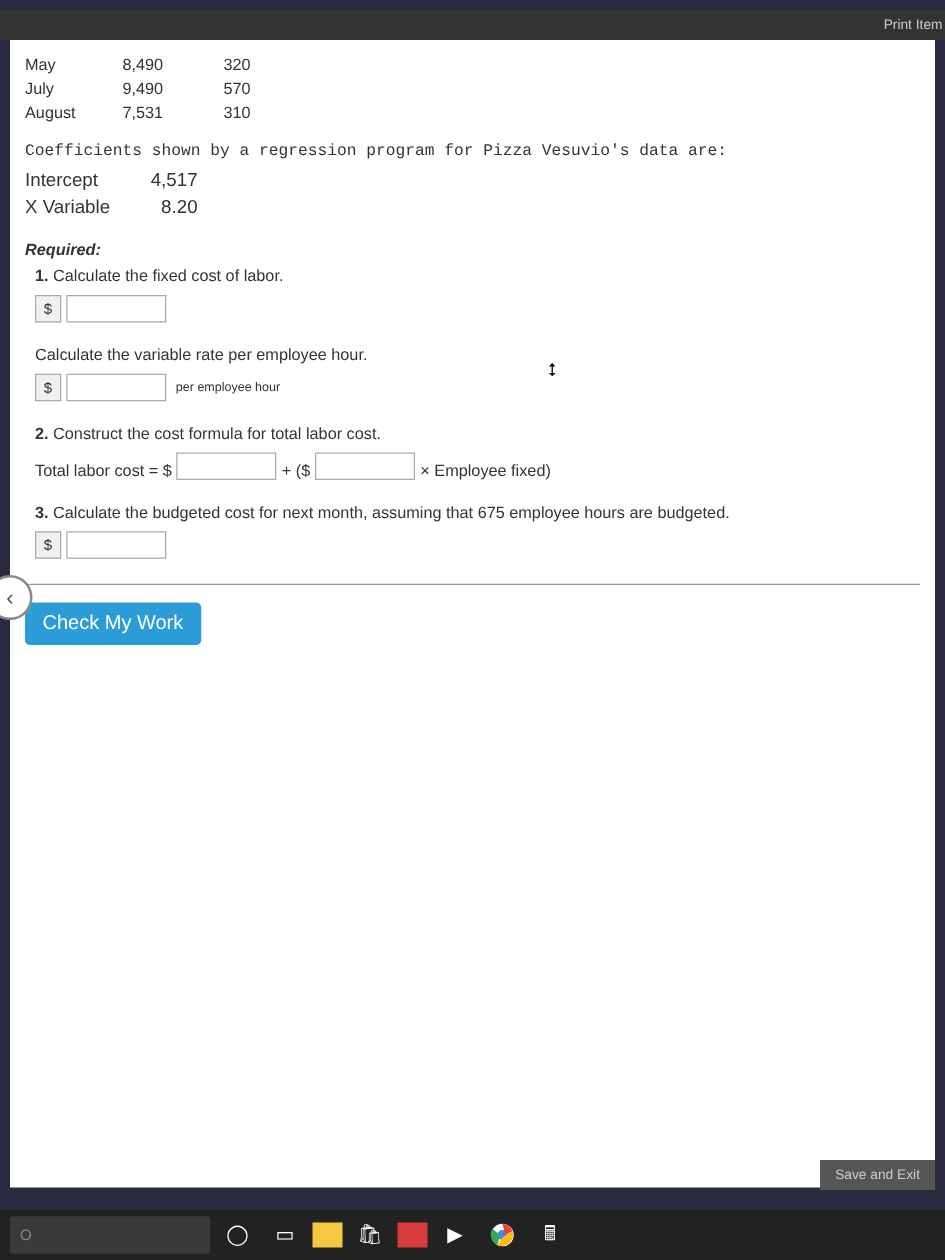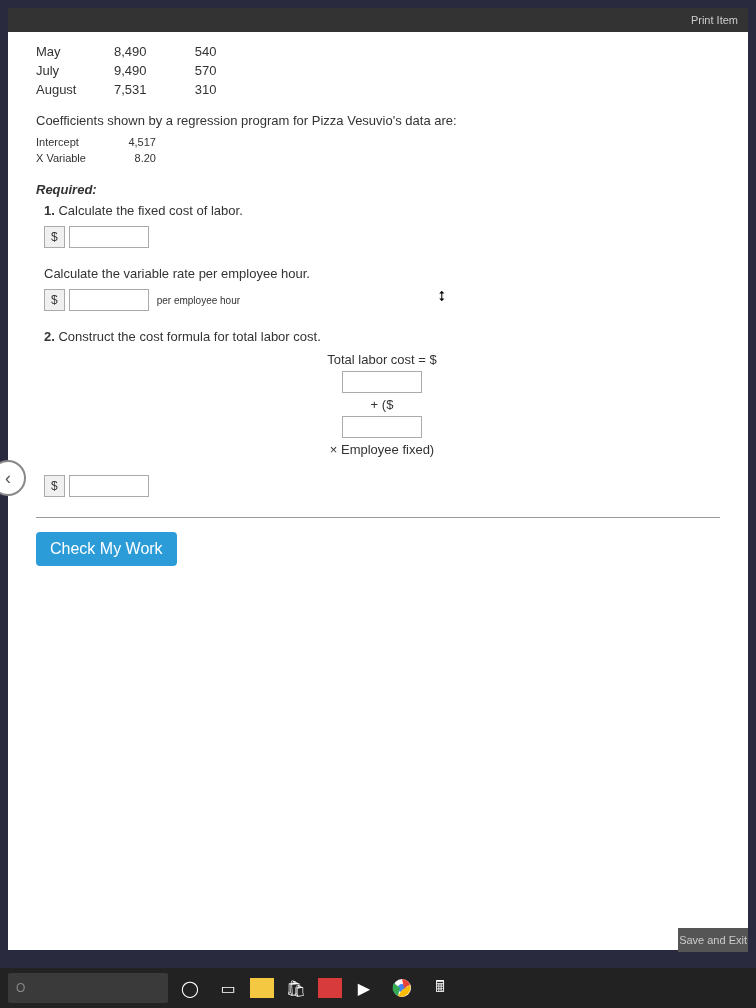--- a/index.html
+++ b/index.html
@@ -14,21 +14,21 @@
     .outer-frame {
       width: 100%;
       height: 100%;
       background: #2a2a3e;
       padding: 8px;
     }
     .content-panel {
       background: #fff;
       width: 100%;
       height: calc(100% - 50px);
-      padding: 20px 28px;
+      padding: 20px 12px;
       font-size: 13px;
       color: #333;
       position: relative;
     }
     .top-bar {
       height: 24px;
       background: #333;
       margin: -20px -28px 10px -28px;
       display: flex;
       justify-content: flex-end;
@@ -42,28 +42,28 @@
       margin-bottom: 14px;
     }
     .data-table td {
       padding: 2px 30px 2px 0;
       font-size: 13px;
     }
     .data-table td:nth-child(2), .data-table td:nth-child(3) {
       text-align: right;
       min-width: 70px;
     }
-    .coef-text { margin-bottom: 6px; }
+    .coef-text { margin-bottom: 6px; font-family: Liberation Mono, monospace; }
     .coef-table {
       border-collapse: collapse;
       margin-bottom: 16px;
     }
     .coef-table td {
       padding: 2px 30px 2px 0;
-      font-size: 11px;
+      font-size: 15px;
     }
     .coef-table td:nth-child(2) { text-align: right; min-width: 70px; }
     .required {
       font-weight: bold;
       margin-bottom: 6px;
       font-style: italic;
     }
     .instruction { margin-bottom: 14px; }
     .question {
       margin-bottom: 8px;
@@ -89,24 +89,23 @@
       width: 80px;
       height: 22px;
       padding: 2px 4px;
       font-size: 12px;
     }
     .suffix-text { font-size: 10px; margin-left: 4px; }
     .formula-row {
       margin-left: 8px;
       margin-bottom: 18px;
       display: flex;
-      align-items: center;
+      align-items: flex-end;
       gap: 4px;
       font-size: 13px;
-      flex-direction: column;
     }
     .prev-btn {
       position: absolute;
       left: -18px;
       top: 48%;
       width: 36px;
       height: 36px;
       border-radius: 50%;
       background: #fff;
       border: 2px solid #888;
@@ -131,21 +130,21 @@
       font-size: 16px;
       cursor: pointer;
     }
     .save-exit-btn {
       position: absolute;
       right: 8px;
       bottom: 56px;
       background: #555;
       color: #ccc;
       border: none;
-      padding: 6px 1px;
+      padding: 6px 12px;
       font-size: 11px;
       cursor: pointer;
     }
     .taskbar {
       position: absolute;
       bottom: 0;
       left: 0;
       right: 0;
       height: 40px;
       background: #222;
@@ -189,21 +188,21 @@
   <div class="content-panel">
     <div class="top-bar">
       <span>Print Item</span>
     </div>
 
     <table class="data-table">
       <tbody>
           <tr>
         <td>May</td>
         <td>8,490</td>
-        <td>540</td>
+        <td>320</td>
       </tr>
       <tr>
         <td>July</td>
         <td>9,490</td>
         <td>570</td>
       </tr>
       <tr>
         <td>August</td>
         <td>7,531</td>
         <td>310</td>
@@ -251,20 +250,24 @@
       <span>Construct the cost formula for total labor cost.</span>
     </p>
     <div class="formula-row">
       <span>Total labor cost = $</span>
       <input class="answer-input" style="">
       <span> + ($</span>
       <input class="answer-input" style="">
       <span> × Employee fixed)</span>
     </div>
 
+    <p class="question">
+      <strong>3.</strong>
+      <span>Calculate the budgeted cost for next month, assuming that 675 employee hours are budgeted.</span>
+    </p>
     <div class="input-row">
       <span class="dollar">$</span>
       <input class="answer-input" style="">
     </div>
 
     <hr class="divider">
 
     <button class="check-work-btn">Check My Work</button>
 
     <div class="prev-btn">

